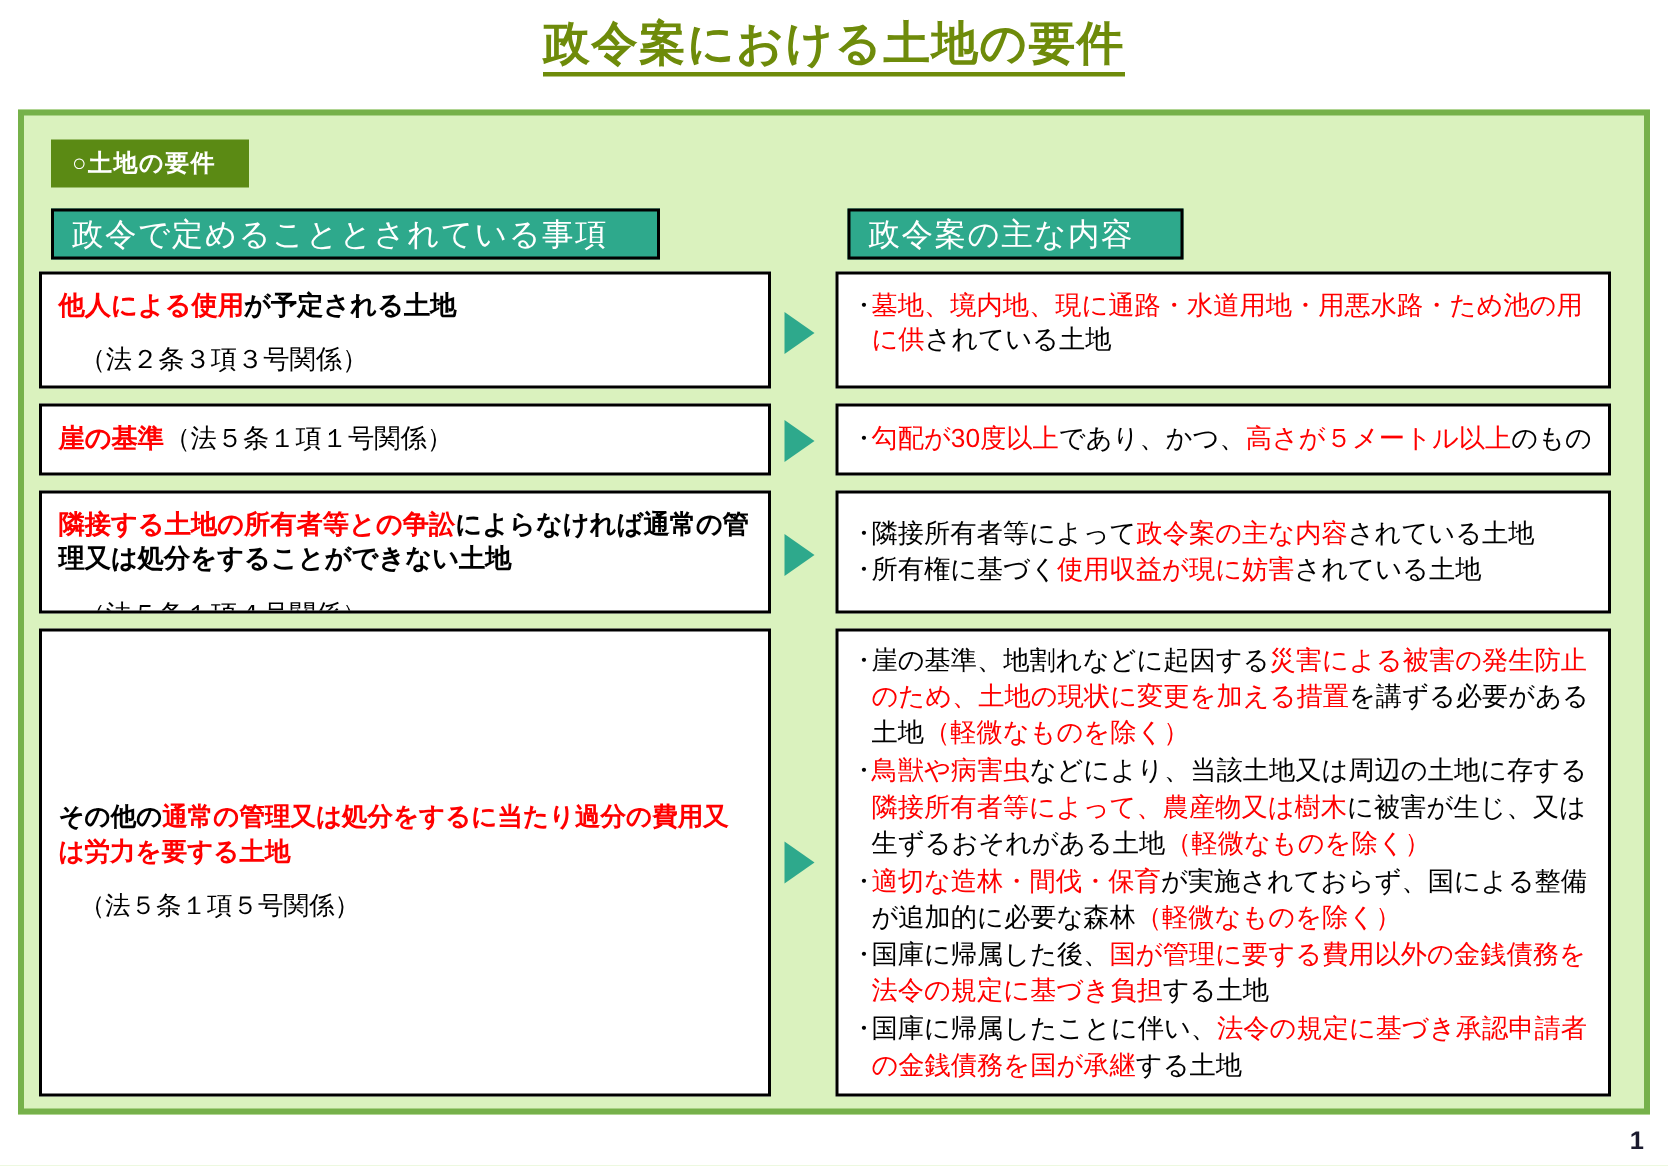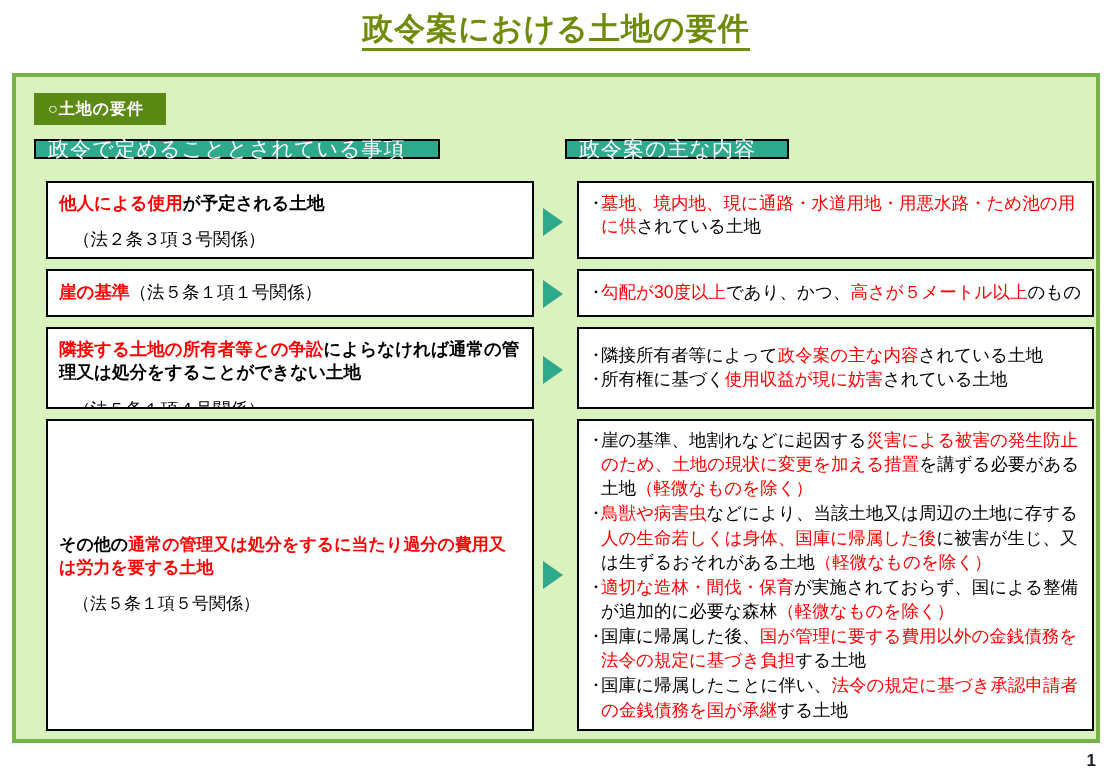--- a/index.html
+++ b/index.html
@@ -61,38 +61,38 @@
     background: #5B8A14;
     color: #ffffff;
     font-size: 16px;
     font-weight: bold;
     letter-spacing: 1px;
   }
 
   
   .col-head {
     position: absolute;
-    height: 20px;
+    height: 34px;
     box-sizing: border-box;
     background: #2EA98C;
     border: 2px solid #000000;
     color: #ffffff;
     font-size: 21px;
     display: flex;
     align-items: center;
     padding: 0 12px;
     letter-spacing: 1px;
   }
   .col-head.left  { left: 18px;  top: 62px; width: 406px; }
   .col-head.right { left: 549px; top: 62px; width: 224px; }
 
   
   .rows {
     position: absolute;
-    left: 30px;
+    left: 10px;
     top: 104px;
     width: 1048px;
     height: 550px;
   }
 
   .row {
     position: absolute;
     left: 0;
     width: 1048px;
   }
@@ -253,21 +253,21 @@
               <span class="lead-bold"><span class="blk">その他の</span><span class="red">通常の管理又は処分をするに当たり過分の費用又は労力を要する土地</span></span>
               <span class="sub-ref">（法５条１項５号関係）</span>
             </div>
           </div>
         </div>
         <div class="arrow a4"></div>
         <div class="cell right">
           <div class="cell-inner">
             <ul class="bullets">
                 <li><span class="blk">崖の基準、地割れなどに起因する</span><span class="red">災害による被害の発生防止のため、土地の現状に変更を加える措置</span><span class="blk">を講ずる必要がある土地</span><span class="red">（軽微なものを除く）</span></li>
-                <li><span class="red">鳥獣や病害虫</span><span class="blk">などにより、当該土地又は周辺の土地に存する</span><span class="red">人の生命若しくは身体、国庫に帰属した後</span><span class="blk">に被害が生じ、又は生ずるおそれがある土地</span><span class="red">（軽微なものを除く）</span></li>
+                <li><span class="red">鳥獣や病害虫</span><span class="blk">などにより、当該土地又は周辺の土地に存する</span><span class="red">隣接所有者等によって、農産物又は樹木</span><span class="blk">に被害が生じ、又は生ずるおそれがある土地</span><span class="red">（軽微なものを除く）</span></li>
                 <li><span class="red">適切な造林・間伐・保育</span><span class="blk">が実施されておらず、国による整備が追加的に必要な森林</span><span class="red">（軽微なものを除く）</span></li>
                 <li><span class="blk">国庫に帰属した後、</span><span class="red">国が管理に要する費用以外の金銭債務を法令の規定に基づき負担</span><span class="blk">する土地</span></li>
                 <li><span class="blk">国庫に帰属したことに伴い、</span><span class="red">法令の規定に基づき承認申請者の金銭債務を国が承継</span><span class="blk">する土地</span></li>
               </ul>
           </div>
         </div>
       </div>
 
     </div>
   </div>

